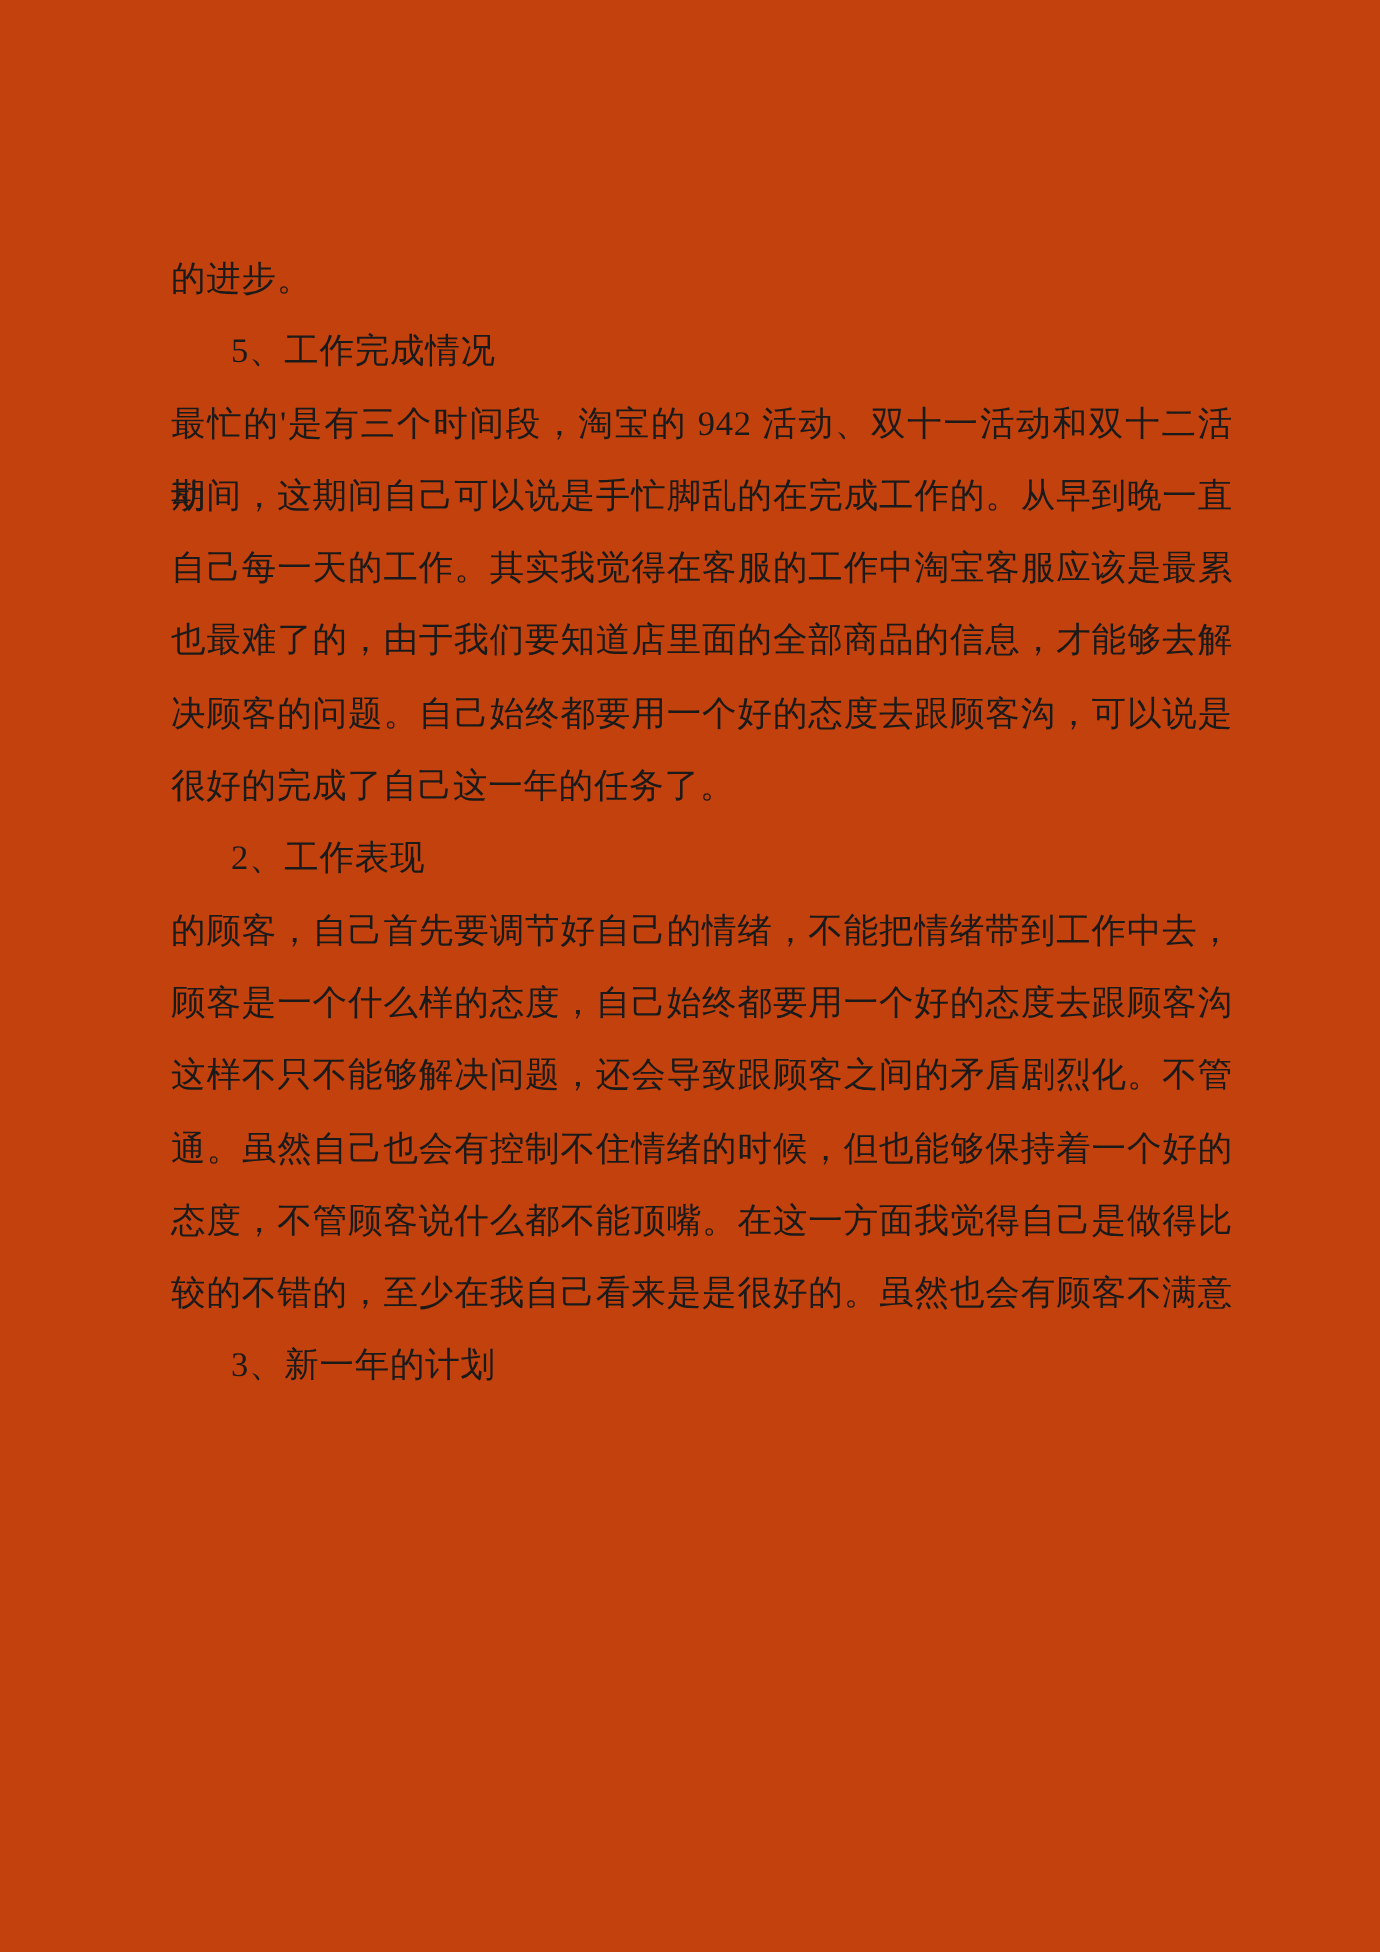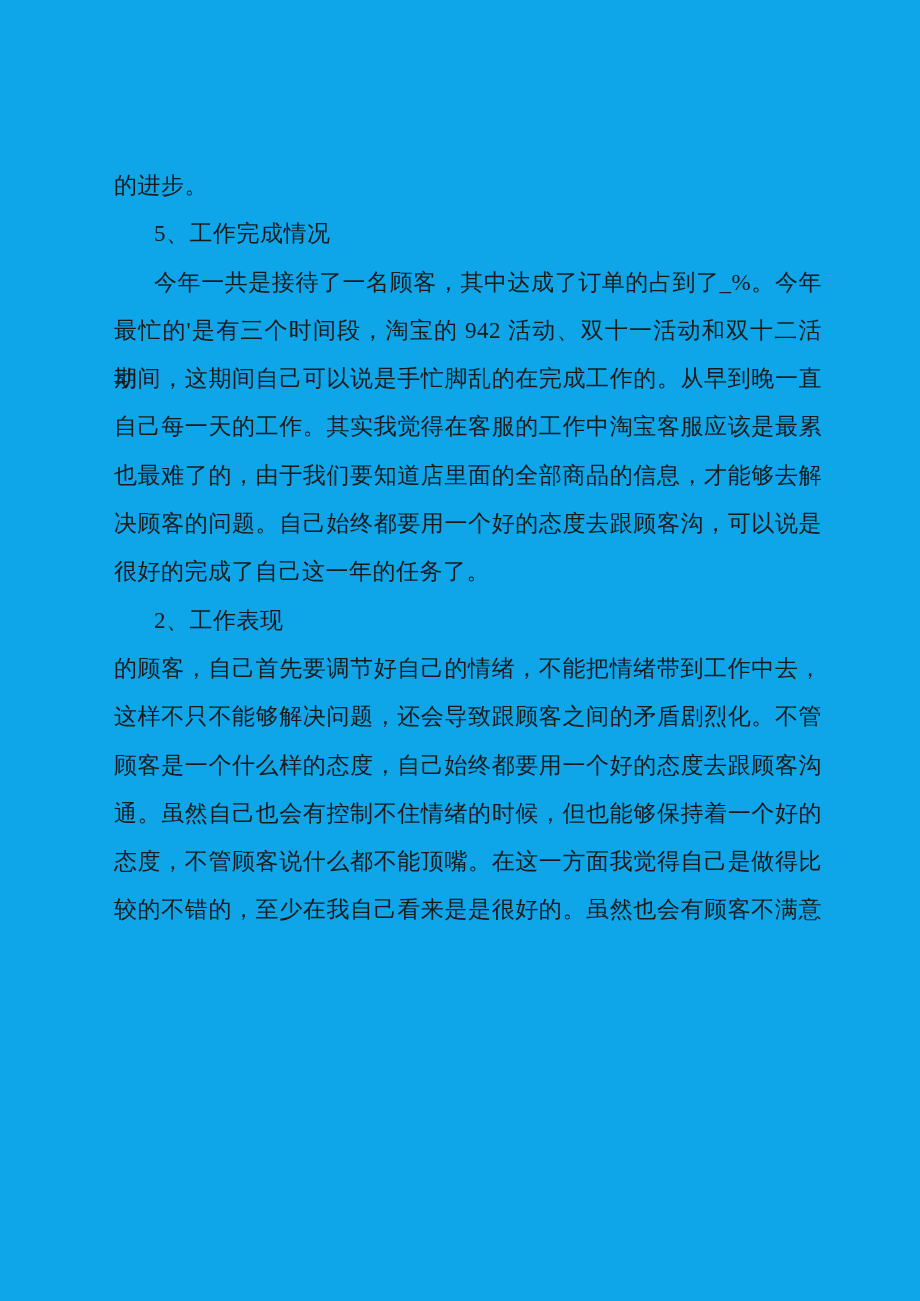--- a/index.html
+++ b/index.html
@@ -36,32 +36,32 @@
   .line.justify {
     white-space: normal;
     text-align: justify;
     text-align-last: justify;
     text-justify: inter-character;
   }
 </style>
 </head>
 <body>
 
-<div class="page" style="background: #0ea5e9;">
+<div class="page" style="background: #c2410c;">
   <div class="text-body" id="text-body" style="color: rgb(26, 26, 26);">
       <div class="line">的进步。</div>
       <div class="line indent">5、工作完成情况</div>
-      <div class="line indent justify">今年一共是接待了一名顾客，其中达成了订单的占到了_%。今年</div>
       <div class="line justify">最忙的'是有三个时间段，淘宝的 942 活动、双十一活动和双十二活动</div>
       <div class="line justify">期间，这期间自己可以说是手忙脚乱的在完成工作的。从早到晚一直</div>
       <div class="line justify">自己每一天的工作。其实我觉得在客服的工作中淘宝客服应该是最累</div>
       <div class="line justify">也最难了的，由于我们要知道店里面的全部商品的信息，才能够去解</div>
       <div class="line justify">决顾客的问题。自己始终都要用一个好的态度去跟顾客沟，可以说是</div>
       <div class="line">很好的完成了自己这一年的任务了。</div>
       <div class="line indent">2、工作表现</div>
       <div class="line justify">的顾客，自己首先要调节好自己的情绪，不能把情绪带到工作中去，</div>
+      <div class="line justify">顾客是一个什么样的态度，自己始终都要用一个好的态度去跟顾客沟</div>
       <div class="line justify">这样不只不能够解决问题，还会导致跟顾客之间的矛盾剧烈化。不管</div>
-      <div class="line justify">顾客是一个什么样的态度，自己始终都要用一个好的态度去跟顾客沟</div>
       <div class="line justify">通。虽然自己也会有控制不住情绪的时候，但也能够保持着一个好的</div>
       <div class="line justify">态度，不管顾客说什么都不能顶嘴。在这一方面我觉得自己是做得比</div>
       <div class="line justify">较的不错的，至少在我自己看来是是很好的。虽然也会有顾客不满意</div>
+      <div class="line indent">3、新一年的计划</div>
     </div>
 </div>
 
 </body></html>

